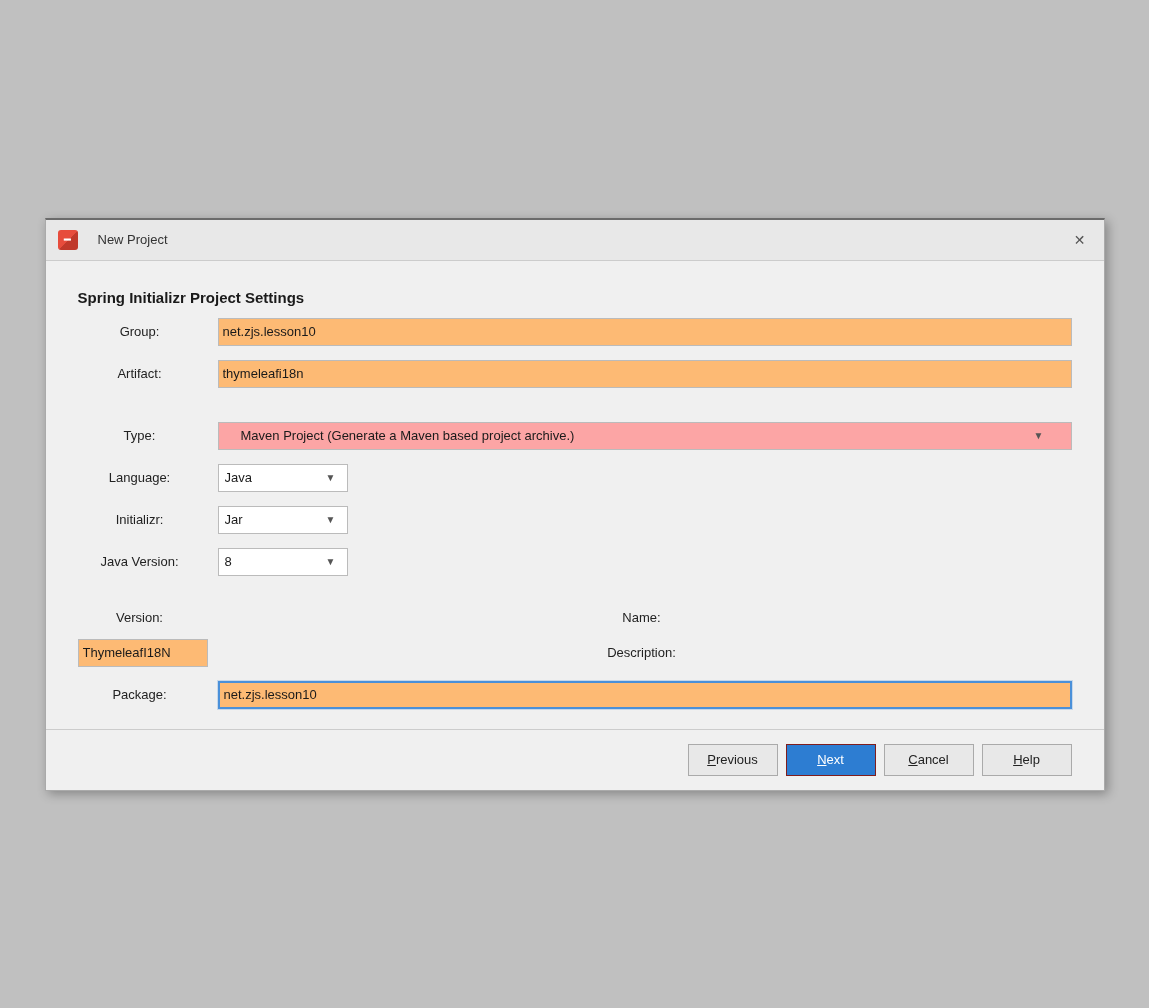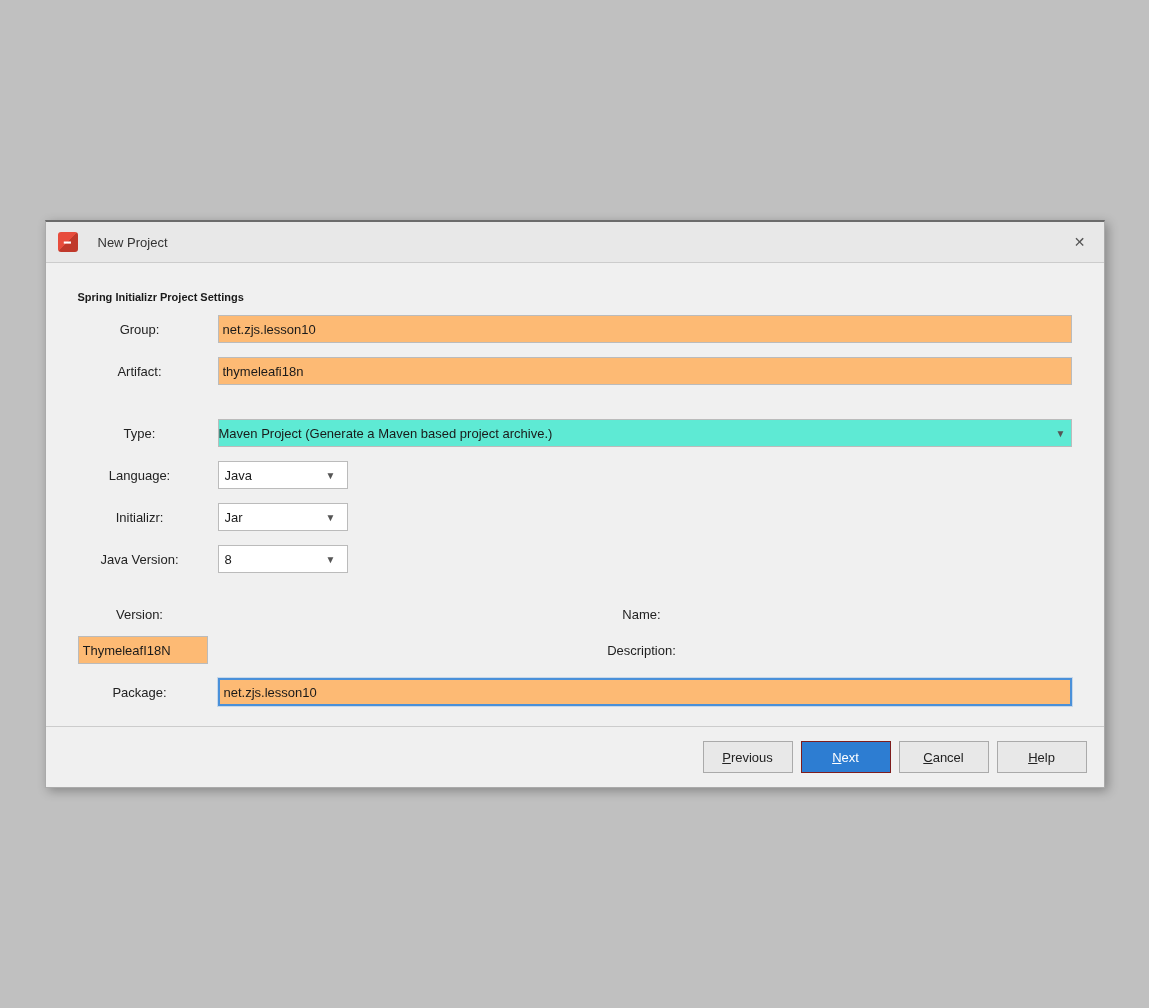--- a/index.html
+++ b/index.html
@@ -70,21 +70,21 @@
       font-size: 14px;
       color: #555;
     }
 
     .content {
       padding: 28px 32px 20px 32px;
       flex: 1;
     }
 
     .section-title {
-      font-size: 11px;
+      font-size: 15px;
       font-weight: bold;
       color: #1a1a1a;
       margin-bottom: 12px;
     }
 
     .form-grid {
       display: grid;
       grid-template-columns: 130px 1fr;
       gap: 14px 10px;
       align-items: center;
@@ -117,23 +117,23 @@
 
     .form-input.active-focus {
       border: 2px solid #4a90d9;
       box-shadow: 0 0 0 1px rgba(74,144,217,0.25);
     }
 
     .form-select {
       display: flex;
       align-items: center;
       border: 1px solid #bbb;
-      background: #5eead4;
+      background: #fca5a5;
       height: 28px;
-      padding: 0 0;
+      padding: 0 22px;
       cursor: pointer;
       position: relative;
       font-size: 13px;
       color: #1a1a1a;
     }
 
     .select-text {
       flex: 1;
       overflow: hidden;
       white-space: nowrap;
@@ -169,21 +169,21 @@
     .small-select .select-arrow {
       font-size: 10px;
     }
 
     .spacer-row {
       height: 6px;
     }
 
     .footer {
       border-top: 1px solid #ccc;
-      padding: 14px 17px;
+      padding: 14px 32px;
       display: flex;
       justify-content: flex-end;
       align-items: center;
       gap: 8px;
       background: #f0f0f0;
     }
 
     .btn {
       min-width: 90px;
       height: 32px;

